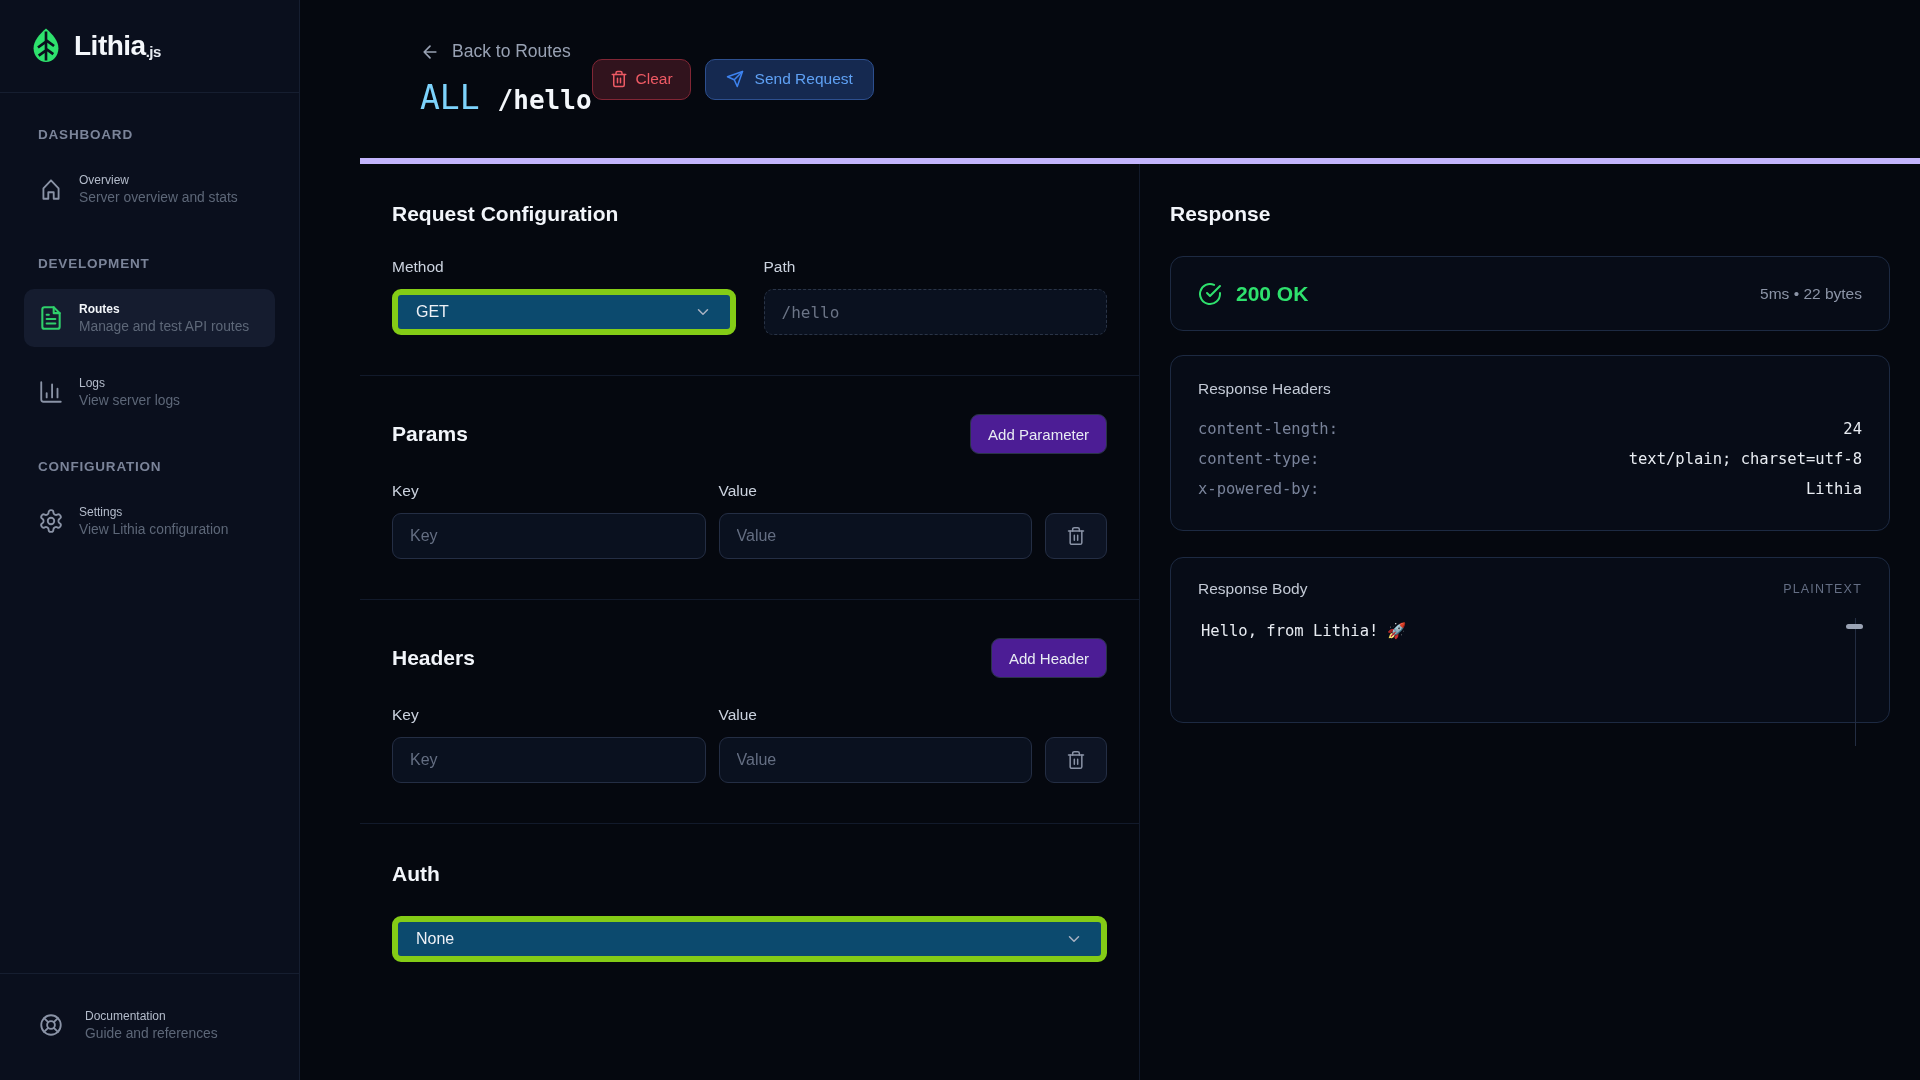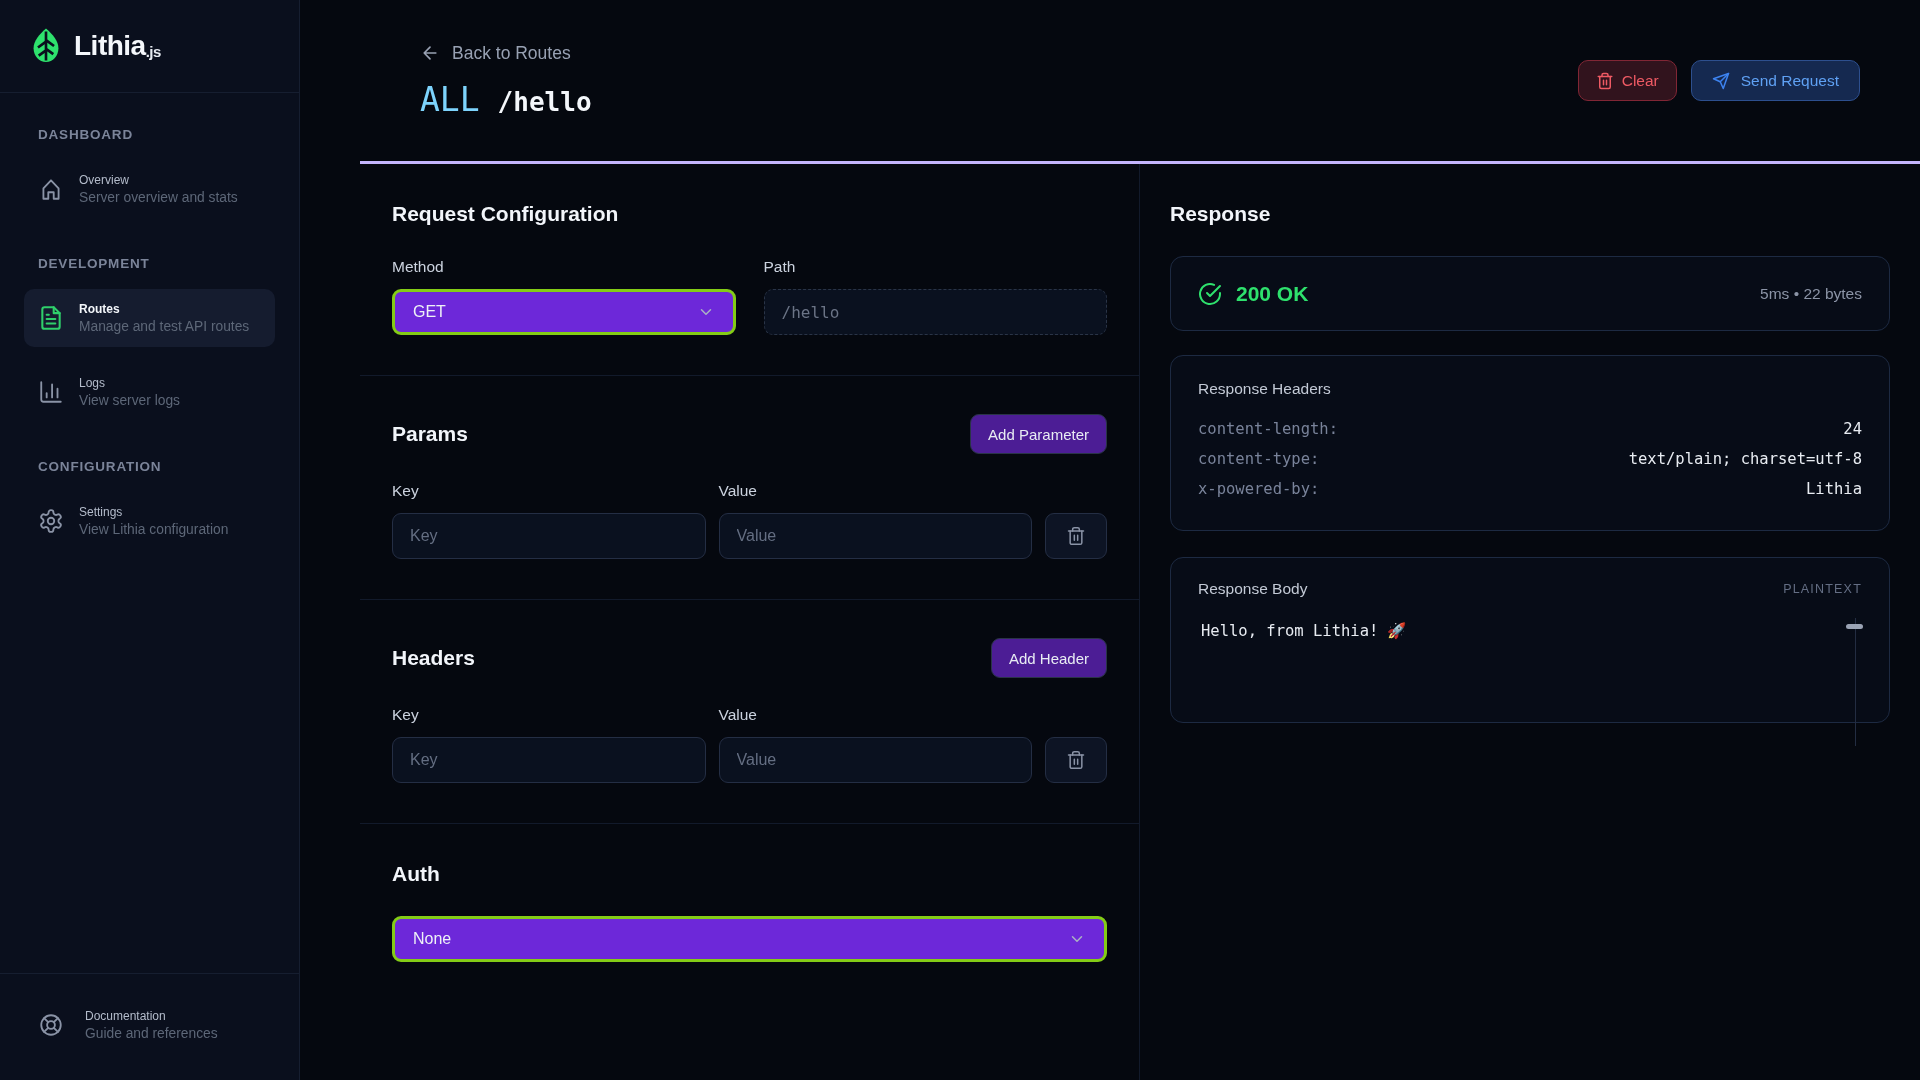--- a/index.html
+++ b/index.html
@@ -50,22 +50,22 @@
     border-top:1px solid #161e30;
     padding:22px 24px 26px 24px;
   }
   .sidebar-footer .nav-item { margin-bottom:0;gap:21px; }
 
   
   .main { margin-left:360px; height:1080px; display:flex; flex-direction:column; }
   .topbar {
     height:164px; flex:0 0 164px;
     padding:0 60px;
-    display:flex; align-items:center; justify-content:space-between;
-    border-bottom:3px solid #c4b5fd;
+    display:flex; align-items:center; justify-content:flex-start;
+    border-bottom:6px solid #c4b5fd;
   }
   .back-link {
     display:flex; align-items:center; gap:12px;
     color:#98a1b3; font-size:17.5px; cursor:pointer;
     margin-bottom:16px;
   }
   .back-link .bicon { width:20px; height:20px; }
   .route-title { display:flex; align-items:baseline; gap:18px; }
   .route-method { font-size:33px; font-weight:normal; color:#7dd3fc; }
   .route-path { font-size:26px; font-weight:bold; color:#f4f7fb; }
@@ -91,22 +91,22 @@
   .sec-head { display:flex; align-items:center; justify-content:space-between; }
   .btn-add {
     height:40px; padding:0 17px; border-radius:9px;
     background:#4c1d95; border:1px solid #2a3447; color:#e8ecf3;
     font-size:15px; cursor:pointer; font-family:"Liberation Sans",sans-serif;
   }
   .grid2 { display:flex; gap:28px; margin-top:32px; }
   .grid2 > div { flex:1 1 0; }
   .fld-label { display:block; font-size:15.5px; color:#ccd3df; margin-bottom:13px; }
   .select {
-    height:46px; border-radius:9px; background:#6d28d9;
-    border:3px solid #84cc16; display:flex; align-items:center;
+    height:46px; border-radius:9px; background:#0c4a6e;
+    border:6px solid #84cc16; display:flex; align-items:center;
     justify-content:space-between; padding:0 18px; font-size:16px; color:#eef1f6;
     cursor:pointer;
   }
   .select .cicon { width:18px; height:18px; color:#aab2c2; }
   .tinput {
     width:100%; height:46px; border-radius:9px;
     background:#0a111f; border:1px solid #242e44;
     padding:0 17px; font-size:16px; color:#eef1f6; outline:none;
   }
   .tinput::placeholder { color:#646e82; }

